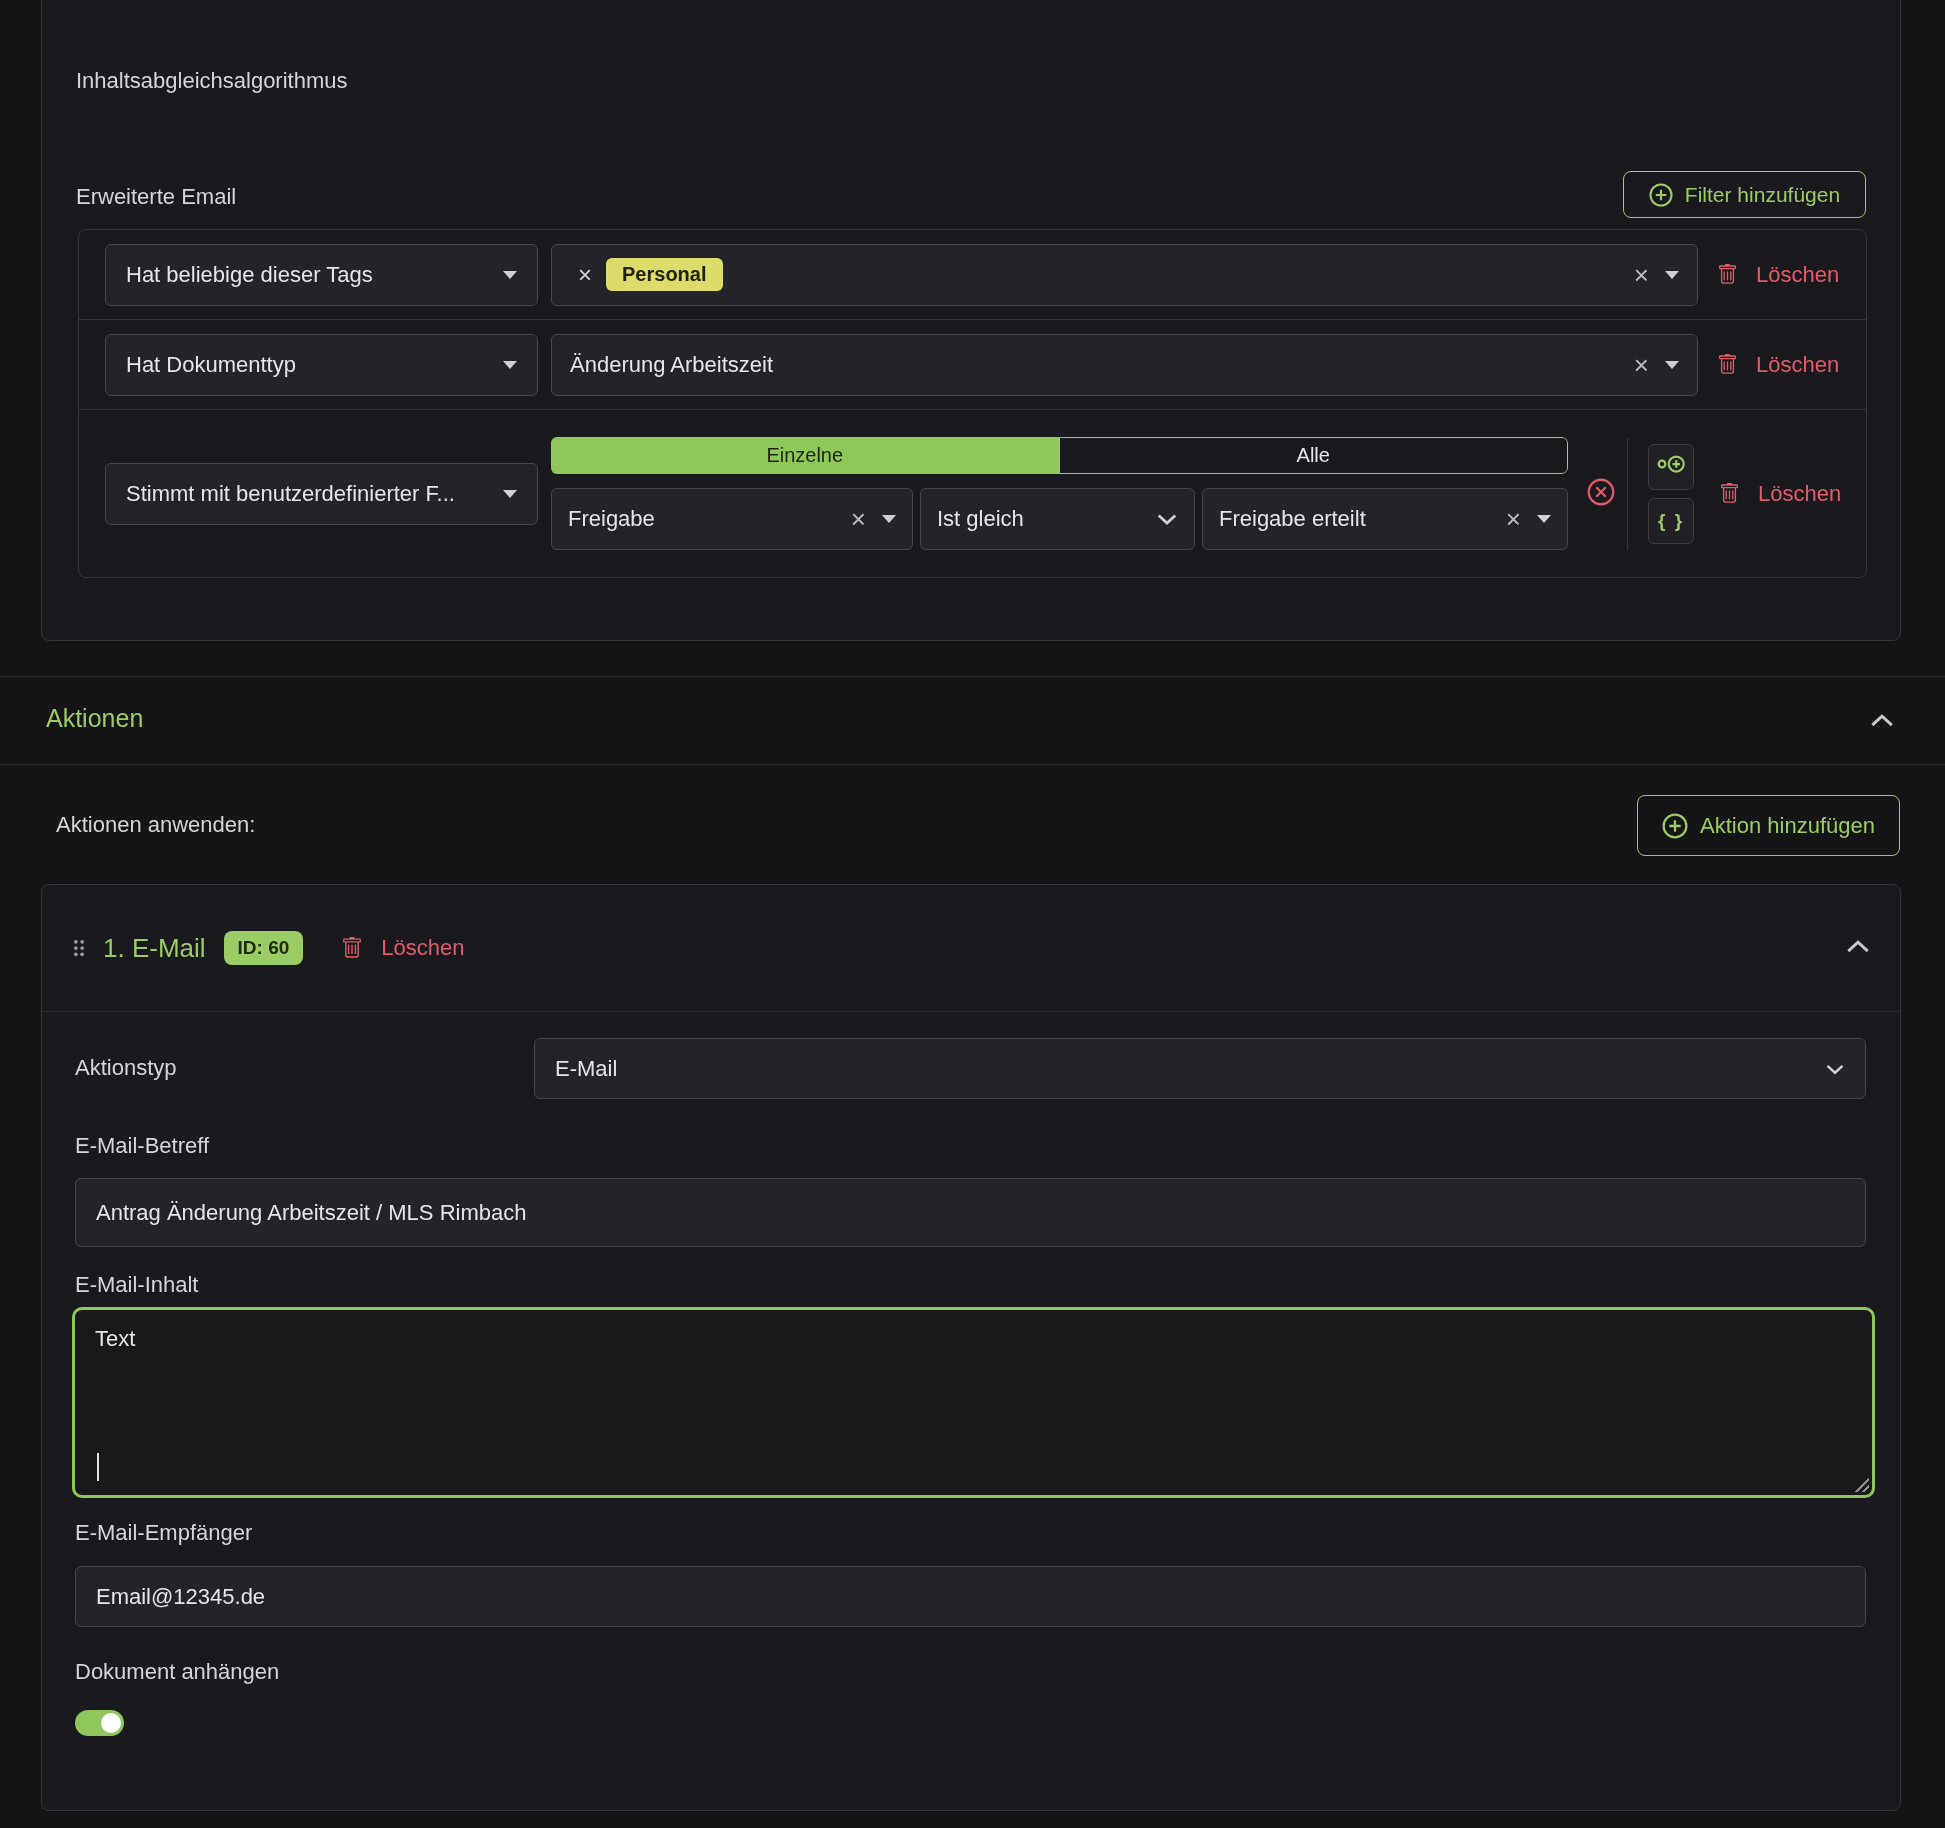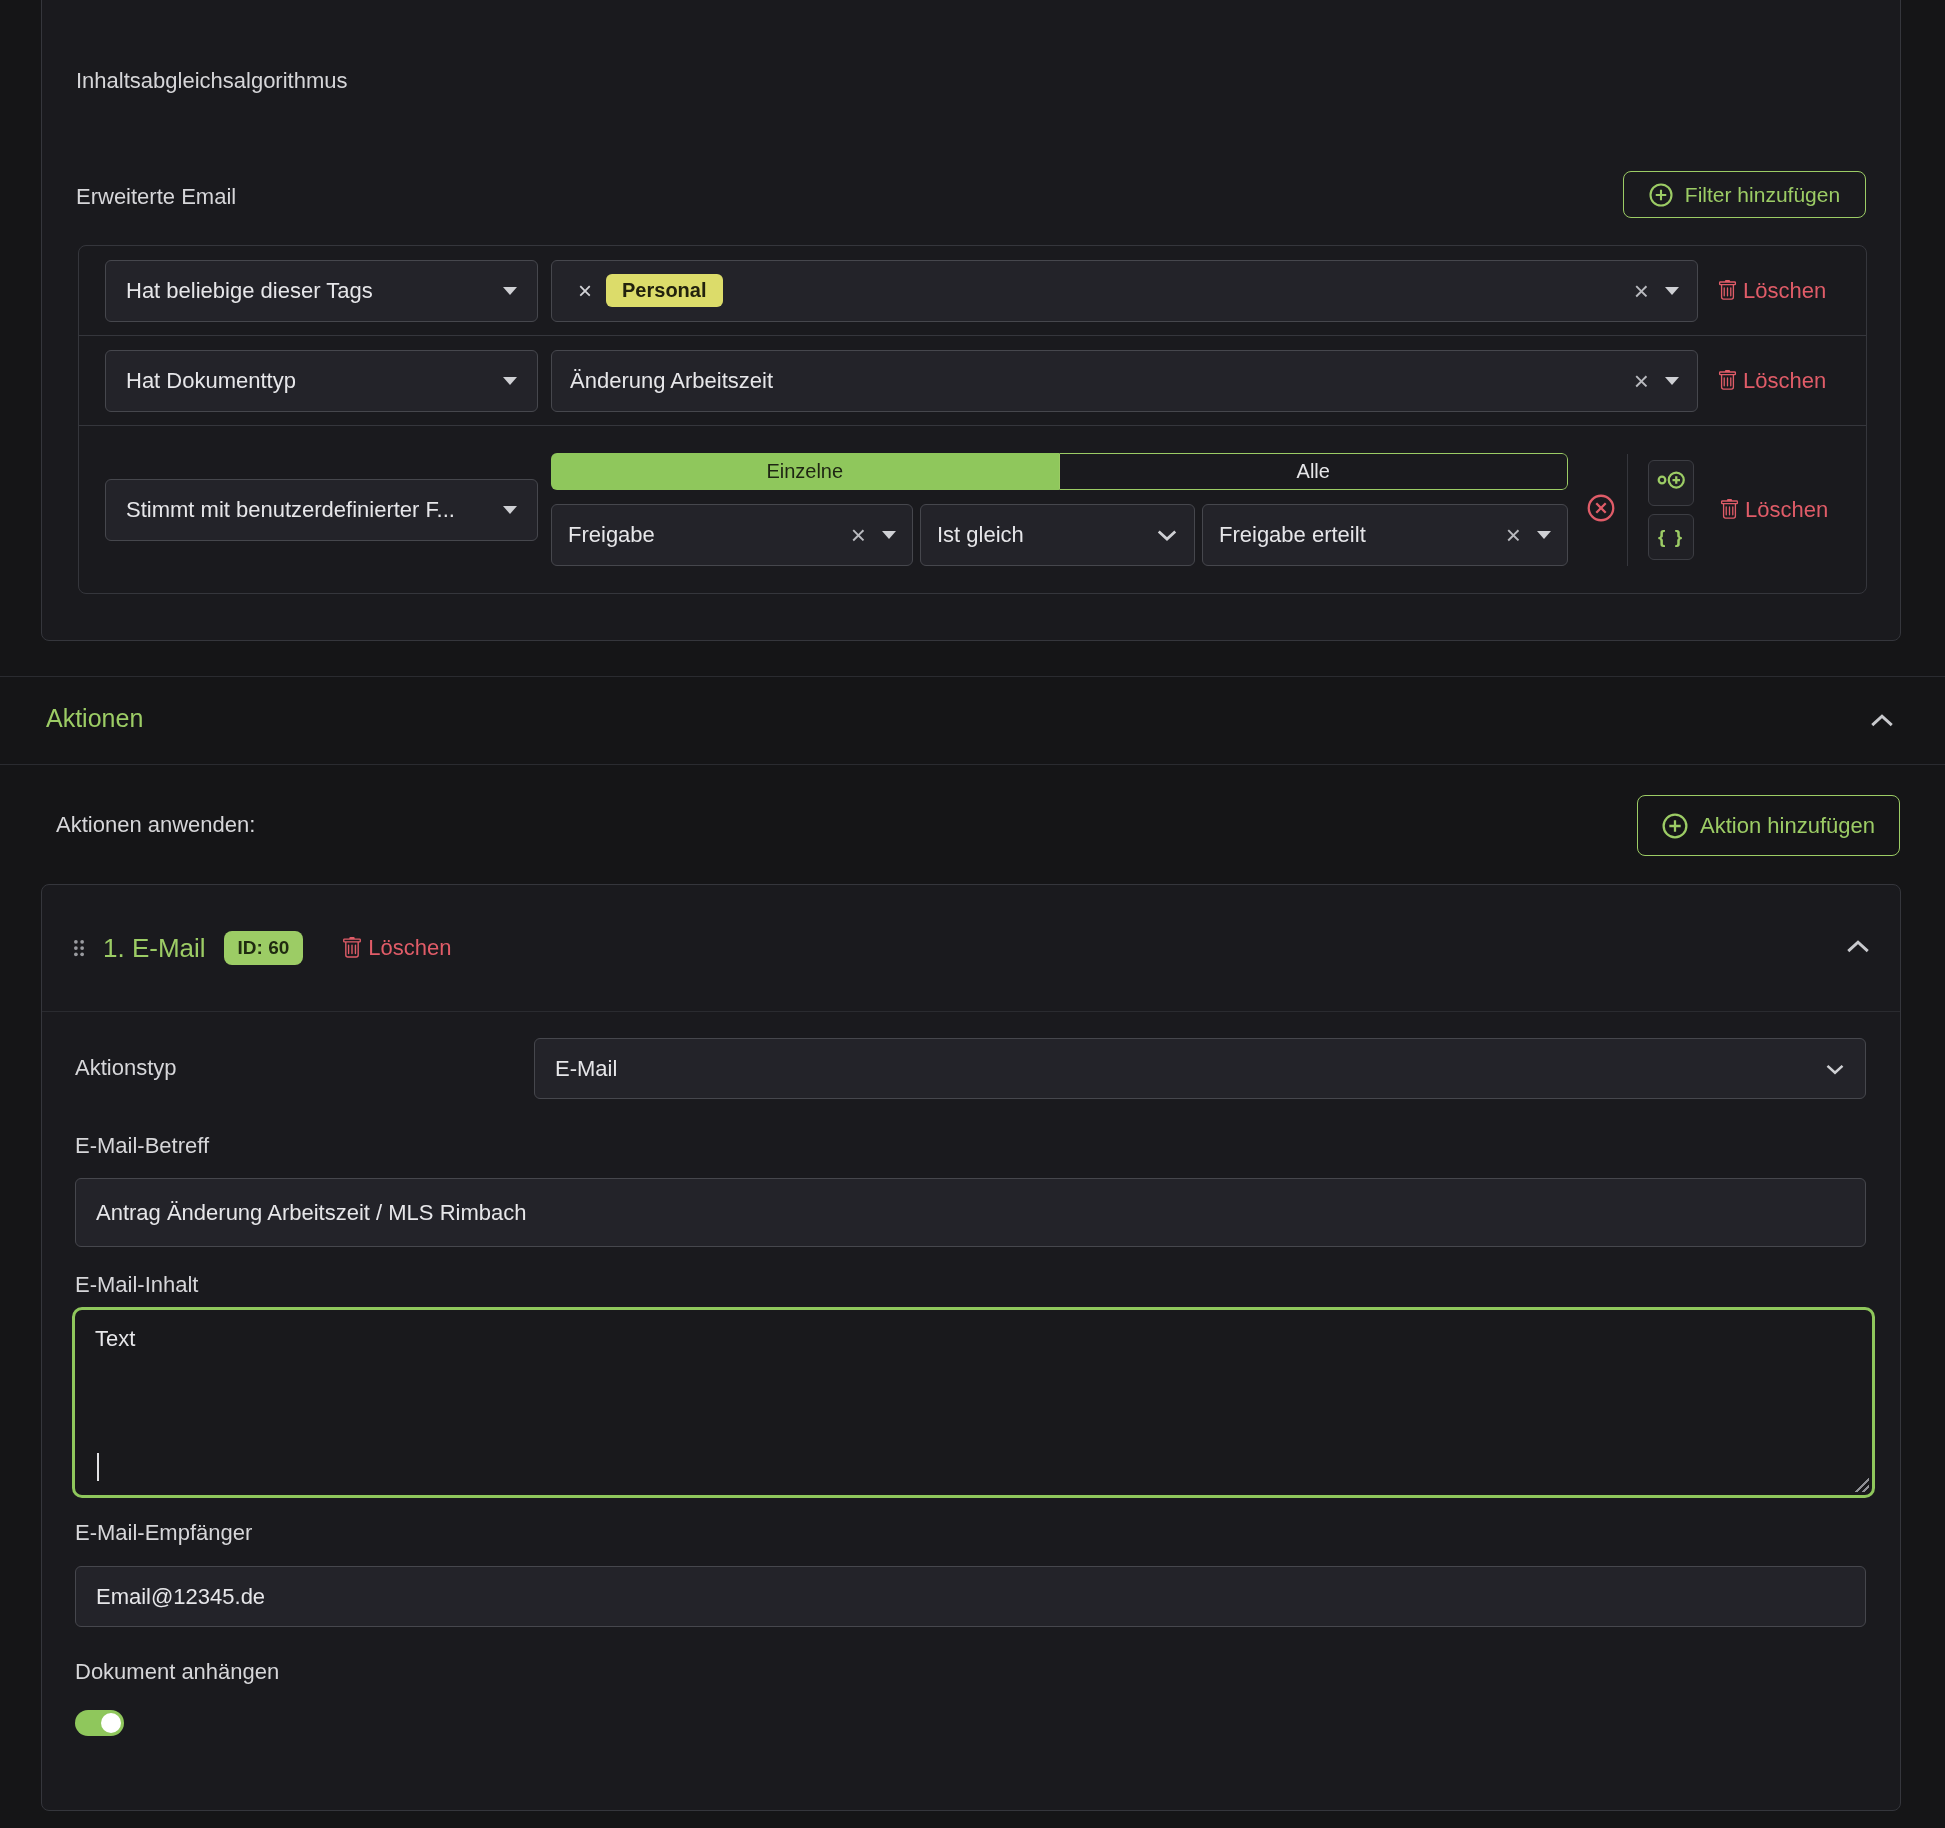--- a/index.html
+++ b/index.html
@@ -34,37 +34,37 @@
   }
   .select .val{flex:1;white-space:nowrap;overflow:hidden;}
   .chev-svg{flex:none;display:flex;align-items:center;color:#cfd0d4;}
   .tri{flex:none;width:0;height:0;border-left:7px solid transparent;border-right:7px solid transparent;border-top:8px solid #cfd0d4;}
   .clear-x{flex:none;color:#b9babf;font-size:26px;line-height:1;margin-right:16px;cursor:default;}
   .btn-accent{
     display:inline-flex;align-items:center;justify-content:center;gap:12px;
     background:transparent;border:1px solid var(--accent);border-radius:8px;
     color:var(--accent);font-family:inherit;cursor:pointer;
   }
-  .del-btn{display:inline-flex;align-items:center;gap:5px;color:var(--danger);background:none;border:none;font-family:inherit;font-size:22px;cursor:pointer;}
+  .del-btn{display:inline-flex;align-items:center;gap:18px;color:var(--danger);background:none;border:none;font-family:inherit;font-size:22px;cursor:pointer;}
   label{color:var(--label);}
 
   
   .top-hint{left:531px;top:-9px;font-size:20px;color:#9aa0a6;}
 
   
   .top-panel{
     left:41px;top:-16px;width:1860px;height:657px;
     background:var(--panel);border:1px solid var(--line2);border-radius:8px;
   }
   .algo-label{left:34px;top:82px;line-height:28px;}
   .algo-select{left:495px;top:66px;width:1329px;height:60px;font-size:22px;}
   .filters-label{left:34px;top:198px;line-height:28px;}
   .add-filter-btn{left:1581px;top:186px;width:243px;height:47px;font-size:21px;}
 
-  .filter-group{left:36px;top:260px;width:1789px;height:349px;border:1px solid var(--line2);border-radius:8px;}
+  .filter-group{left:36px;top:244px;width:1789px;height:349px;border:1px solid var(--line2);border-radius:8px;}
   .f-row{display:flex;align-items:center;padding:0 29px 0 26px;height:90px;border-bottom:1px solid var(--line2);}
   .f-row.tall{height:167px;border-bottom:none;}
   .type-select{width:433px;height:62px;flex:none;font-size:22px;}
   .value-box{margin-left:13px;height:62px;flex:1;display:flex;align-items:center;background:var(--input-bg);border:1px solid var(--input-border);border-radius:6px;padding:0 18px;}
   .value-box .val{flex:1;white-space:nowrap;overflow:hidden;}
   .tag-x{color:#d2d3d7;font-size:24px;margin:0 14px 0 8px;line-height:1;}
   .tag-pill{display:inline-block;background:var(--tag-yellow);color:#22220e;font-weight:700;font-size:20px;padding:5px 16px;border-radius:6px;}
   .row-del{margin-left:19px;width:120px;flex:none;justify-content:flex-start;}
 
   

